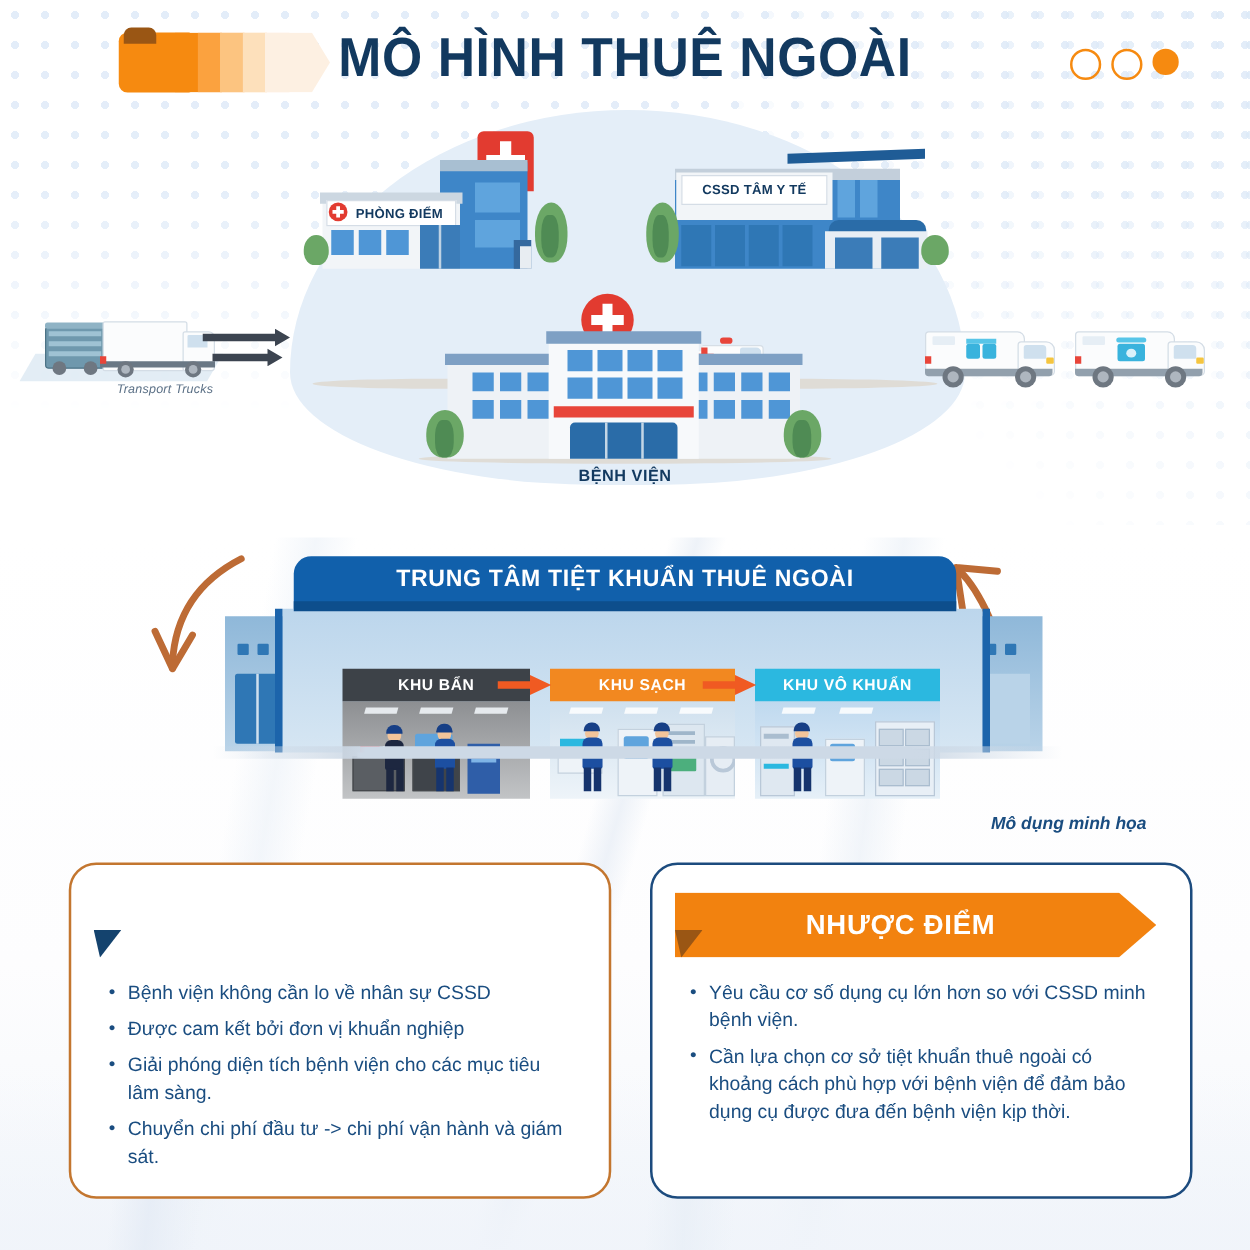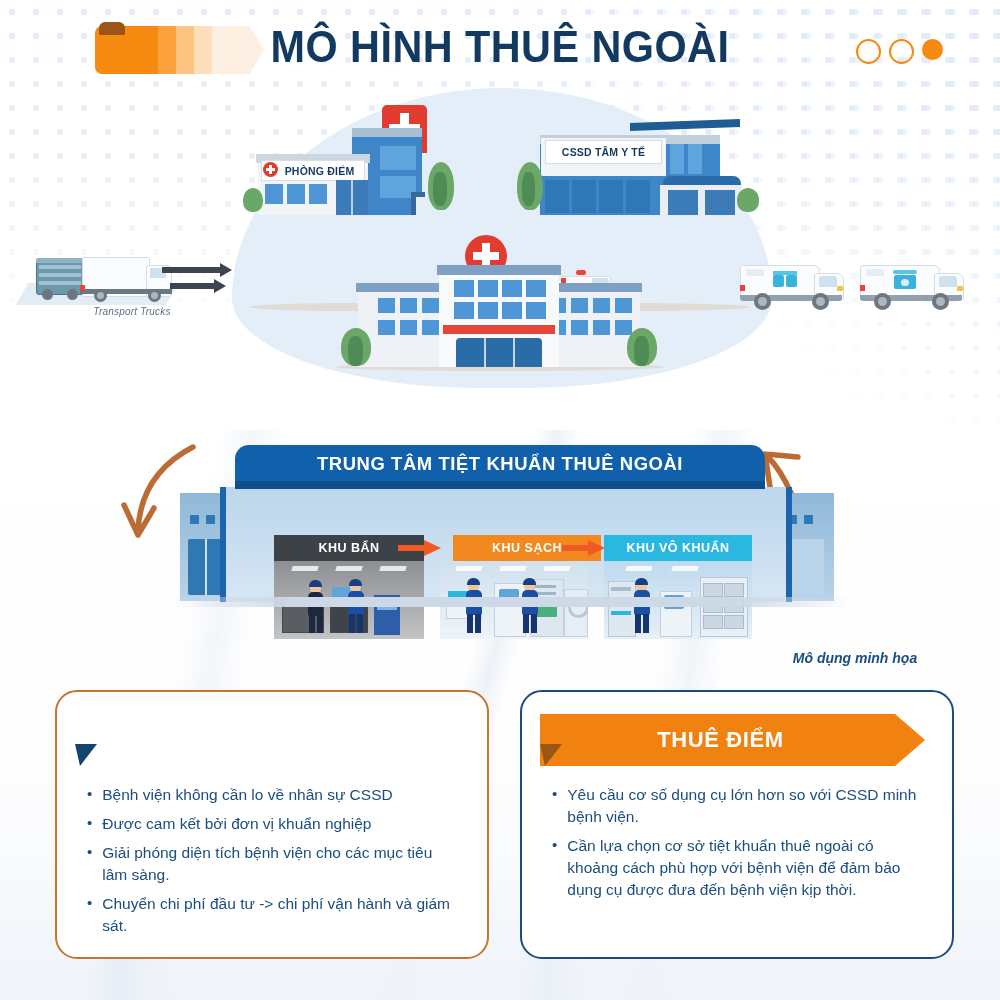--- a/index.html
+++ b/index.html
@@ -133,21 +133,21 @@
   .wing-win{position:absolute;background:#2f77b5;border-radius:1px;}
   #fac-base{
     position:absolute;left:-10px;top:152px;width:680px;height:10px;
     background:linear-gradient(to right,rgba(210,222,235,0),#cdd9e6 18%,#cdd9e6 82%,rgba(210,222,235,0));
   }
   .zone-bar{
     position:absolute;top:48px;height:26px;display:flex;align-items:center;justify-content:center;
     color:#ffffff;font-size:12.5px;font-weight:bold;letter-spacing:.5px;
   }
   #zone1{left:48px;width:150px;background:#3d4248;}
-  #zone2{left:214px;width:148px;background:#f28820;margin-left:13px;}
+  #zone2{left:214px;width:148px;background:#f28820;}
   #zone3{left:378px;width:148px;background:#2bb8e0;}
   .zone-room{position:absolute;top:74px;height:78px;overflow:hidden;}
   #room1{left:48px;width:150px;background:linear-gradient(to bottom,#8d8f92,#c2c4c6);}
   #room2{left:214px;width:148px;background:linear-gradient(to bottom,#cfe0ee,#eef4f9);}
   #room3{left:378px;width:148px;background:linear-gradient(to bottom,#bfd9ef,#e6f0f8);}
   .worker{position:absolute;}
   .w-body{position:absolute;background:#1c4fa1;border-radius:5px 5px 2px 2px;}
   .w-head{position:absolute;background:#f2c49a;border-radius:50%;}
   .w-cap{position:absolute;background:#173f86;border-radius:6px 6px 0 0;}
   .w-leg{position:absolute;background:#16346d;}
@@ -339,20 +339,21 @@
     <div class="win" style="left:526px;top:222px;width:20px;height:17px;"></div>
     <div class="bl" style="left:443px;top:245px;width:112px;height:9px;background:#e8453a;"></div>
     <div class="bl" style="left:456px;top:258px;width:86px;height:29px;background:#2a6ca8;border-radius:4px 4px 0 0;"></div>
     <div class="bl" style="left:484px;top:258px;width:2px;height:29px;background:#c3d6e6;"></div>
     <div class="bl" style="left:513px;top:258px;width:2px;height:29px;background:#c3d6e6;"></div>
     <div class="tree" style="left:341px;top:248px;width:30px;height:38px;"></div>
     <div class="tree-d" style="left:348px;top:256px;width:15px;height:30px;border-radius:40%;"></div>
     <div class="tree" style="left:627px;top:248px;width:30px;height:38px;"></div>
     <div class="tree-d" style="left:634px;top:256px;width:15px;height:30px;border-radius:40%;"></div>
   </div>
+  <div id="benhvien-label">BỆNH VIỆN</div>
 
   <svg id="arrow-left" viewBox="0 0 130 120">
     <path d="M75 12 C40 30 22 58 20 95" stroke="#bd6b35" stroke-width="5.5" fill="none" stroke-linecap="round"></path>
     <path d="M20 100 L6 70 M20 100 L36 73" stroke="#bd6b35" stroke-width="5.5" fill="none" stroke-linecap="round"></path>
   </svg>
   <svg id="arrow-right" viewBox="0 0 130 120">
     <path d="M58 110 C46 72 34 40 16 22" stroke="#bd6b35" stroke-width="5.5" fill="none" stroke-linecap="round"></path>
     <path d="M13 19 L46 22 M13 19 L18 52" stroke="#bd6b35" stroke-width="5.5" fill="none" stroke-linecap="round"></path>
   </svg>
 
@@ -561,21 +562,21 @@
     <div class="bullet">
       <span class="dot">•</span>
       <span class="txt">Chuyển chi phí đầu tư -&gt; chi phí vận hành và giám sát.</span>
     </div>
   </div>
 </div>
 
 <div class="card" id="card-cons">
   <div class="banner" id="banner-cons">
     <div class="banner-body"></div>
-    <div class="banner-txt">THUÊ ĐIỂM</div>
+    <div class="banner-txt">NHƯỢC ĐIỂM</div>
   </div>
   <svg class="banner-fold" style="left:18px;" viewBox="0 0 22 22">
     <path d="M0 0 L22 0 L5 22 Z" fill="#9a5614"></path>
   </svg>
   <div class="bullets">
     <div class="bullet">
       <span class="dot">•</span>
       <span class="txt">Yêu cầu cơ số dụng cụ lớn hơn so với CSSD minh bệnh viện.</span>
     </div>
     <div class="bullet">

